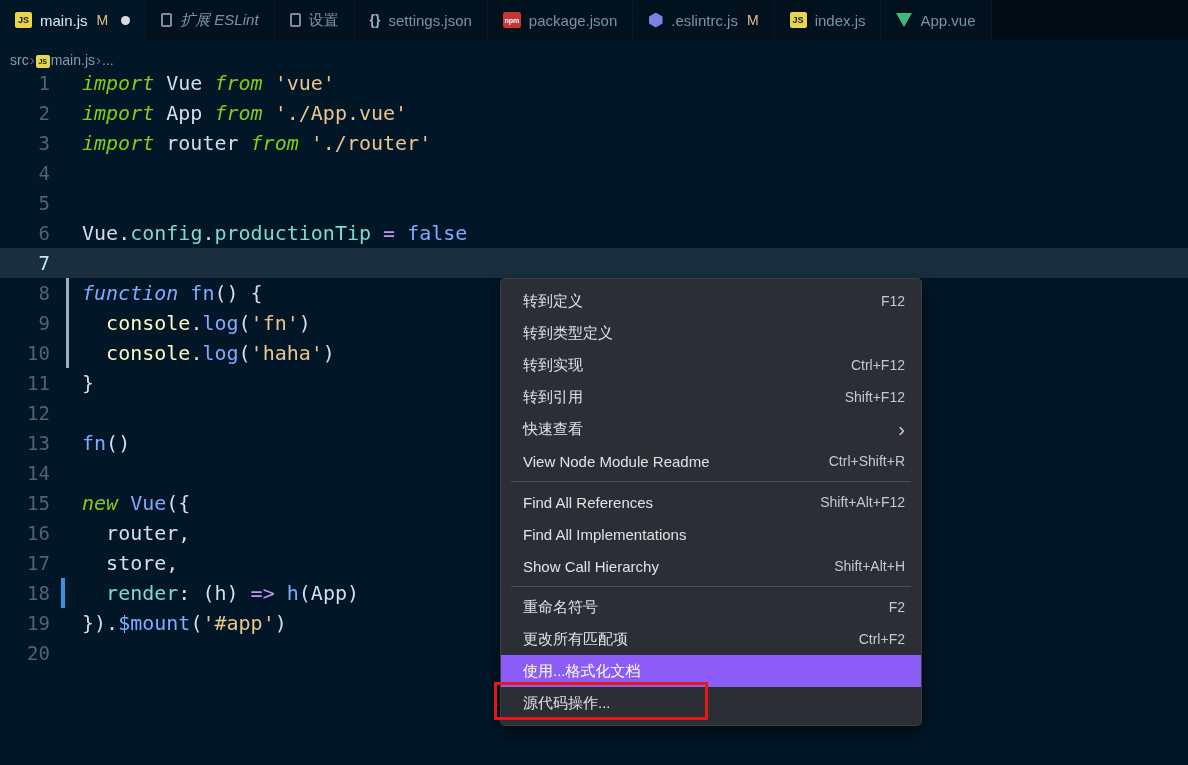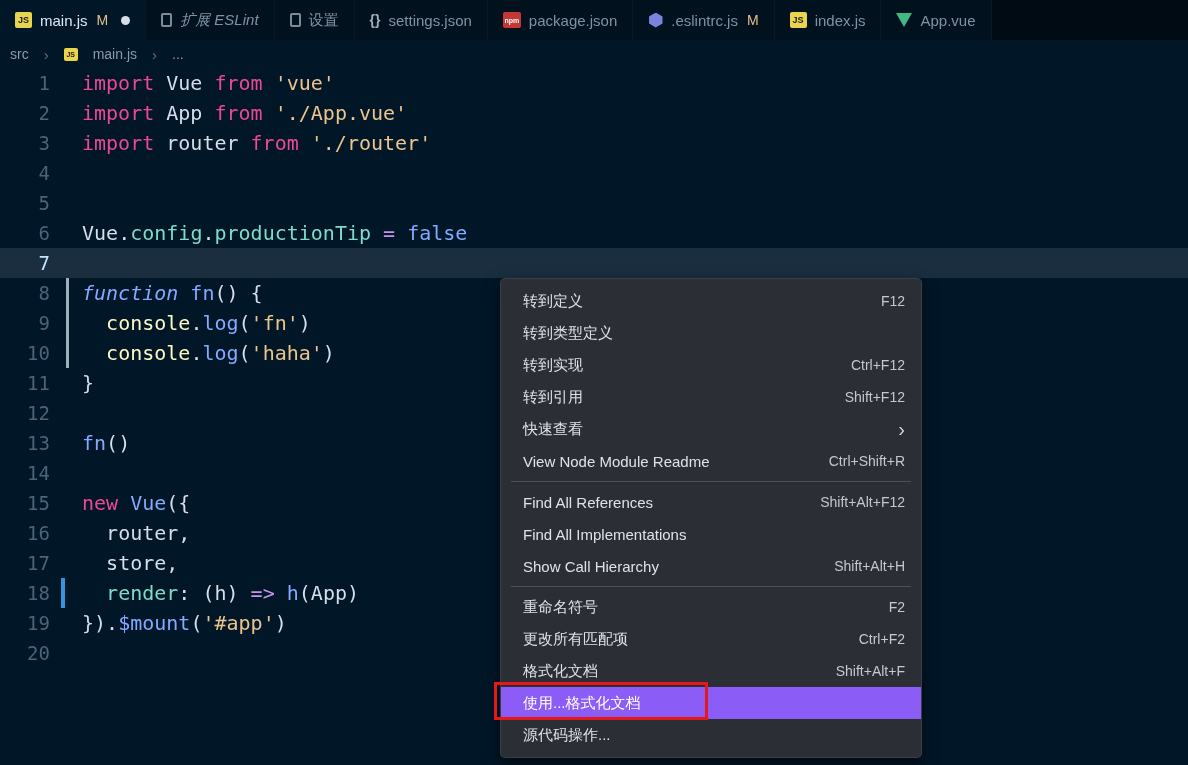--- a/index.html
+++ b/index.html
@@ -24,38 +24,38 @@
   .ic-file { width: 11px; height: 14px; border: 2px solid #7e8c99; border-radius: 2px; }
   .ic-braces { color: #9fb0bd; font-weight: bold; font-size: 14px; }
   .ic-npm { width: 18px; height: 16px; background: #c53635; color: #fff;
             font-size: 7px; font-weight: bold; border-radius: 2px; }
   .ic-eslint { width: 15px; height: 15px; background: #7b83e0;
                clip-path: polygon(50% 0, 95% 26%, 95% 74%, 50% 100%, 5% 74%, 5% 26%); }
   .ic-vue { width: 0; height: 0; border-left: 8px solid transparent;
             border-right: 8px solid transparent; border-top: 14px solid #41b883; }
 
   
-  .breadcrumb { height: 28px; display: flex; align-items: center; gap: 15px;
+  .breadcrumb { height: 28px; display: flex; align-items: flex-end; gap: 1px;
                 padding: 0 10px; font-size: 14px; color: #8b9aa9; background: #011627; }
   .bchev { color: #617181; font-size: 15px; }
   .bitem { cursor: pointer; }
 
   
   .editor { position: absolute; top: 68px; left: 0; right: 0; bottom: 0; }
   .code-row { position: relative; height: 30px; display: flex; align-items: center; }
   .code-row.active { background: rgba(128,147,166,0.20); }
   .ln { width: 50px; text-align: right; color: #4b6479; flex: none;
         font: 19px "DejaVu Sans Mono", monospace; }
   .code-row.active .ln { color: #c5e4fd; }
   .gbar { position: absolute; left: 61px; top: 0; bottom: 0; width: 4px; }
   .gbar.added { background: #9fb0bc; width: 3px; left: 66px; }
   .gbar.modified { background: #3693e1; }
   .codeline { margin-left: 32px; font: 20px "DejaVu Sans Mono", monospace; white-space: pre; }
 
-  .tok-keyword  { color: #ec4899; }
+  .tok-keyword  { color: #84cc16; font-style: italic; }
   .tok-keyword2 { color: #82aaff; font-style: italic; }
   .tok-ident    { color: #d6deeb; }
   .tok-class    { color: #82aaff; }
   .tok-property { color: #7fdbca; }
   .tok-obj      { color: #fef9c3; }
   .tok-string   { color: #ecc48d; }
   .tok-func     { color: #82aaff; margin-top: 24px; }
   .tok-punct    { color: #d6deeb; }
   .tok-oper     { color: #c792ea; }
   .tok-bool     { color: #82aaff; }
@@ -255,24 +255,20 @@
       </div>
       <div class="msep"></div>
       <div class="mitem">
         <span class="mlabel">重命名符号</span>
         <span class="mshortcut">F2</span>
       </div>
       <div class="mitem">
         <span class="mlabel">更改所有匹配项</span>
         <span class="mshortcut">Ctrl+F2</span>
       </div>
-      <div class="mitem">
-        <span class="mlabel">格式化文档</span>
-        <span class="mshortcut">Shift+Alt+F</span>
-      </div>
       <div class="mitem selected">
         <span class="mlabel">使用...格式化文档</span>
         <span class="mshortcut"></span>
       </div>
       <div class="mitem">
         <span class="mlabel">源代码操作...</span>
         <span class="mshortcut"></span>
       </div>
     </div>
   <div class="red-box"></div>

